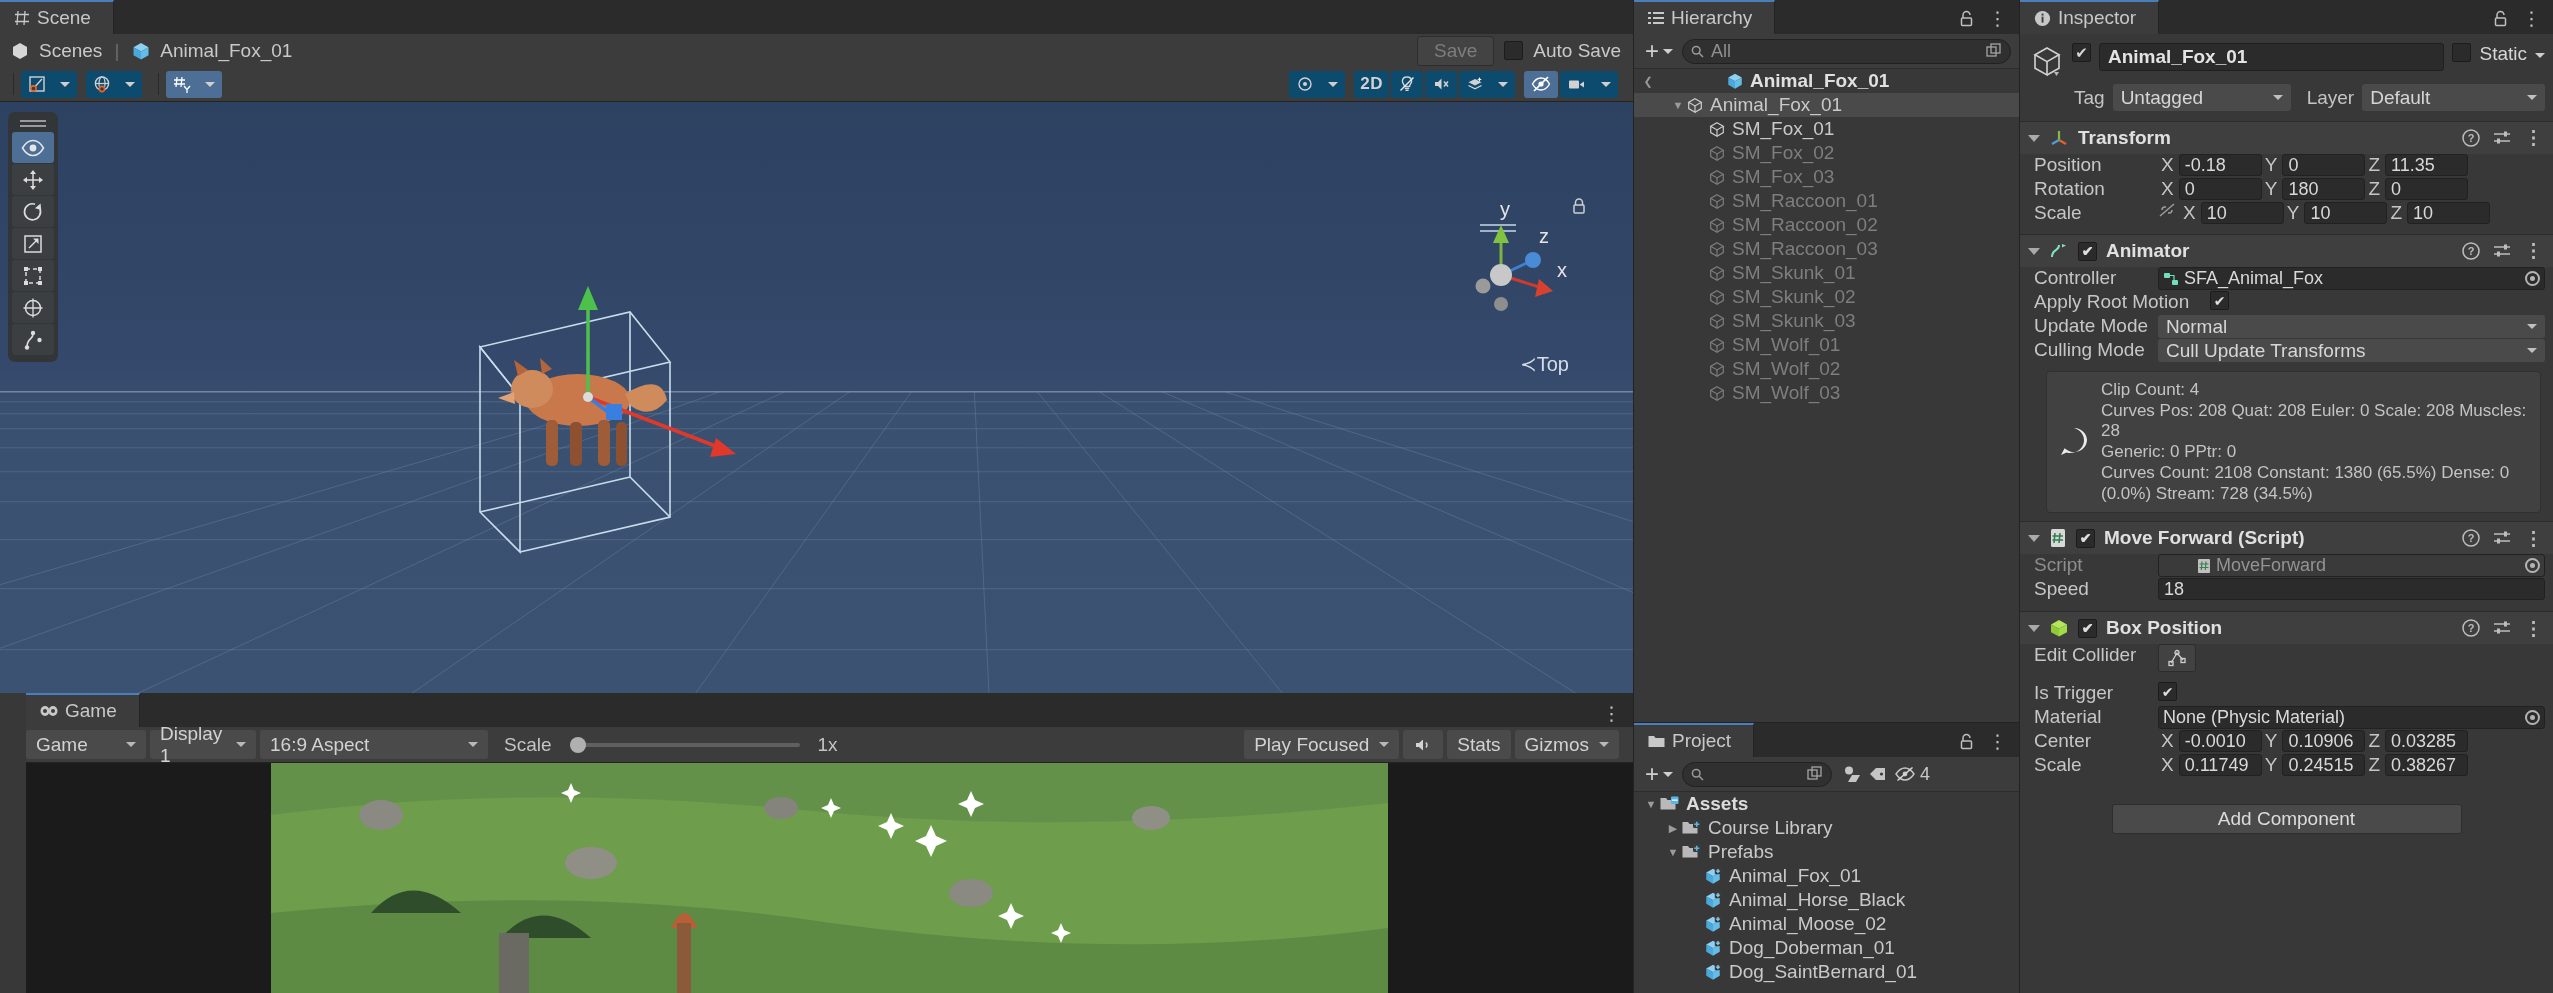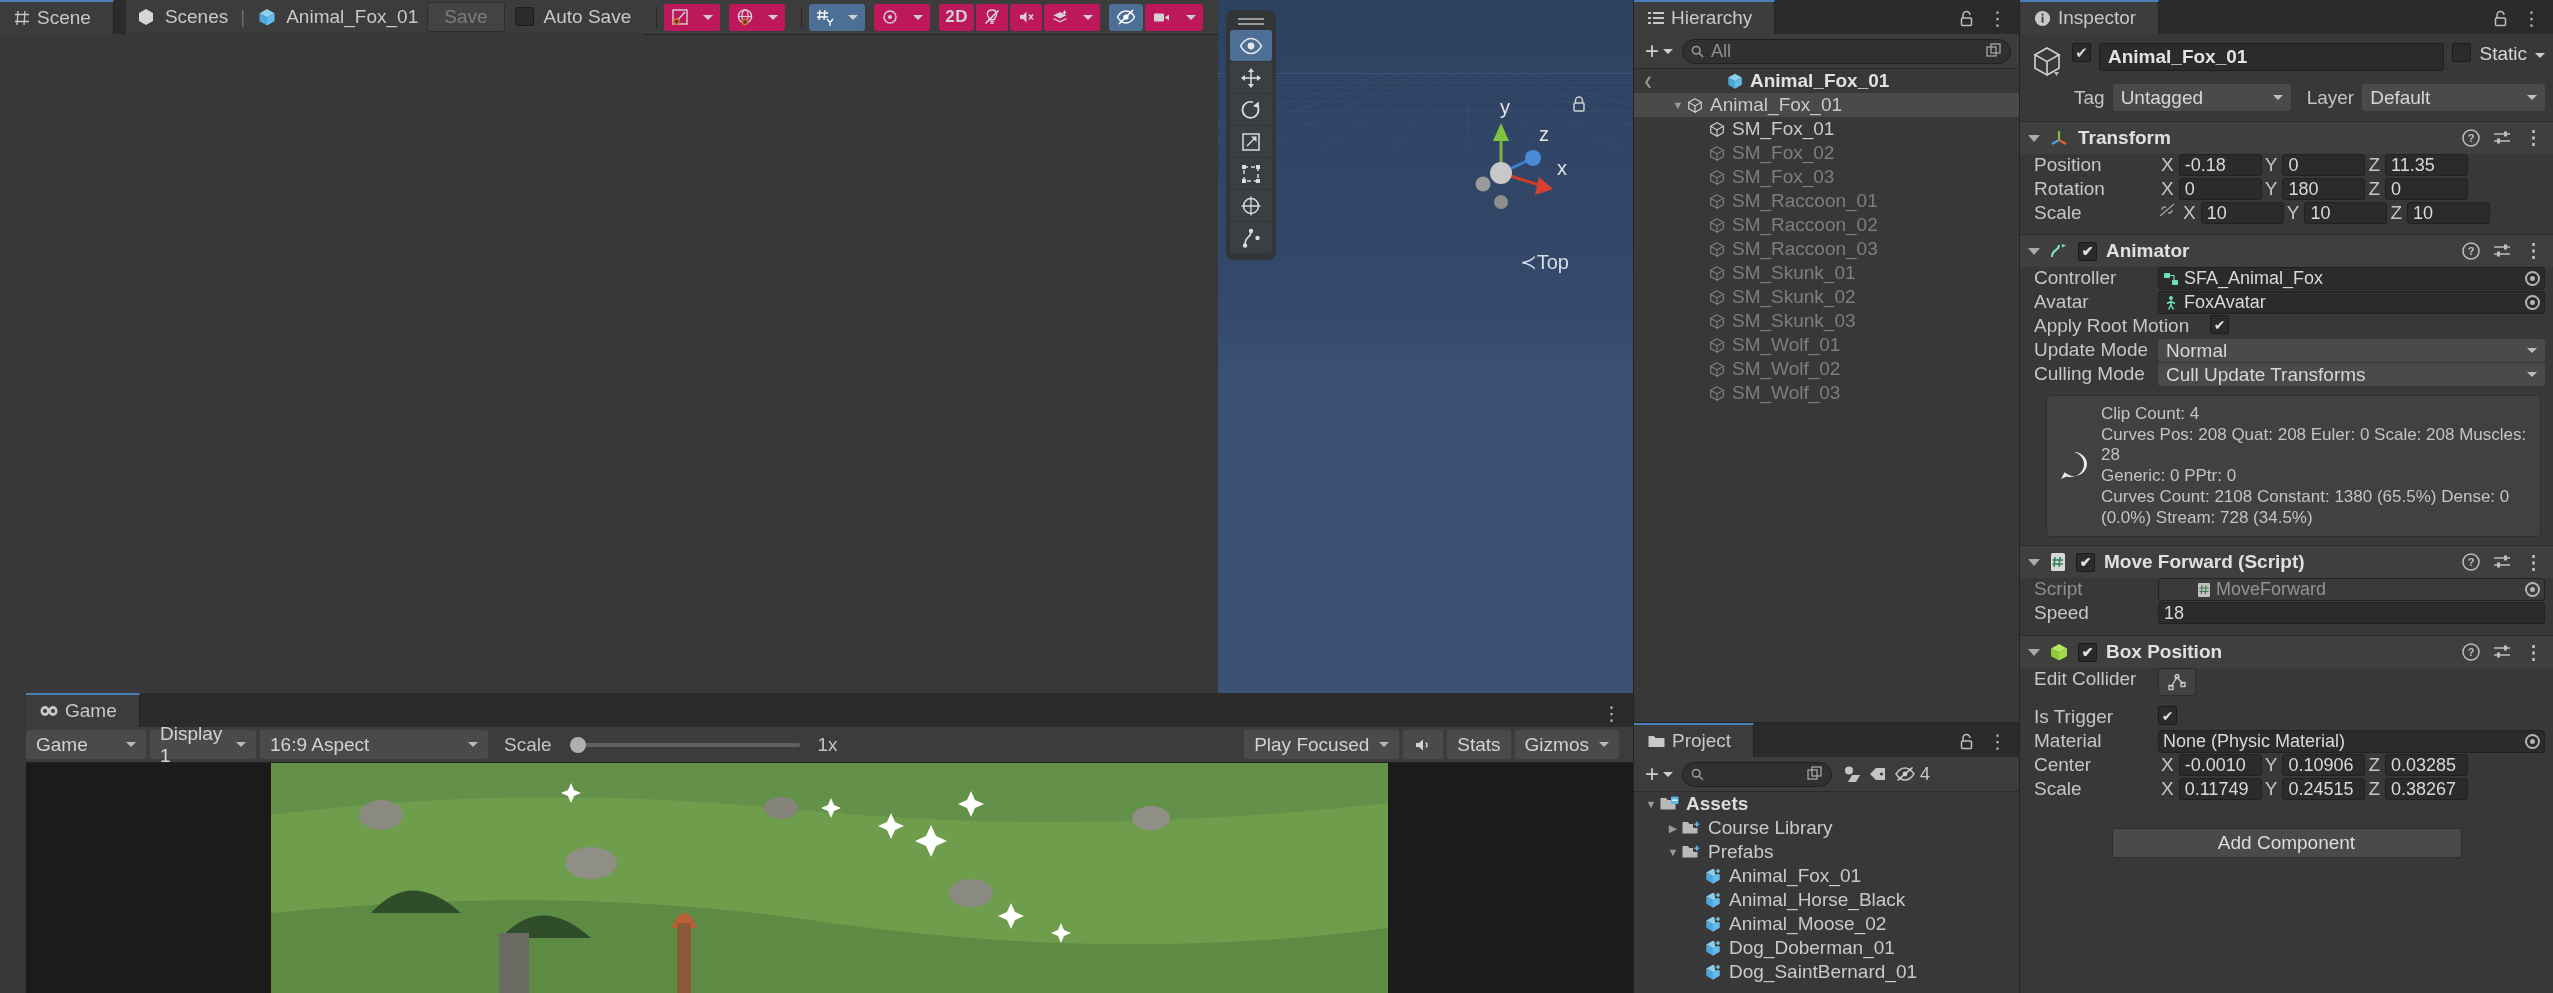--- a/index.html
+++ b/index.html
@@ -22,31 +22,31 @@
   }
   .tabbar .tab-icons { margin-left: auto; display: flex; align-items: center; gap: 14px; padding: 0 12px 7px 0; }
   .sep { width: 1px; height: 22px; background: #2a2a2a; margin: 0 7px; }
 
   svg { display: block; }
   .ico { display: inline-flex; align-items: center; justify-content: center; }
 
   
   .leftcol { width: 1634px; height: 993px; display: flex; flex-direction: column; background: #383838; border-right: 1px solid #232323; }
 
-  .scenepanel { height: 723px; display: flex; position: relative; border-radius: 27px; }
+  .scenepanel { height: 723px; display: flex; flex-direction: column; position: relative; border-radius: 27px; }
   .breadcrumb { height: 33px; background: #3c3c3c; display: flex; align-items: center; padding-left: 10px; gap: 9px; font-size: 19px; color: #c9c9c9; position: relative; }
   .bc-div { color: #6d6d6d; margin: 0 3px; }
   .savebtn { margin-left: auto; display: flex; align-items: center; gap: 10px; padding-right: 12px; }
   .btn-save { background: #434343; border: 1px solid #2d2d2d; border-radius: 3px; color: #7d7d7d; font-size: 19px; padding: 3px 16px; }
   .chk { width: 19px; height: 19px; background: #2b2b2b; border: 1px solid #1c1c1c; border-radius: 2px; display: inline-flex; align-items: center; justify-content: center; }
   .chk.on { background: #2b2b2b; }
   .chk.on::after { content: "✔"; color: #d6d6d6; font-size: 15px; line-height: 1; }
 
   .sctools { height: 35px; background: #3c3c3c; display: flex; align-items: center; padding: 0 6px; border-bottom: 1px solid #232323; }
-  .tbtn { height: 27px; min-width: 31px; background: #be185d; border-radius: 3px; display: flex; align-items: center; justify-content: center; margin-right: 2px; padding: 0 6px; color: #d2d2d2; }
+  .tbtn { height: 27px; min-width: 31px; background: #0c4a6e; border-radius: 3px; display: flex; align-items: center; justify-content: center; margin-right: 2px; padding: 0 6px; color: #d2d2d2; }
   .tbtn.combo { border-radius: 3px 0 0 3px; margin-right: 0; }
   .tbtn.caret { width: 24px; min-width: 24px; border-radius: 0 3px 3px 0; margin-right: 9px; padding: 0; }
   .tbtn.on { background: #4d6f96; }
   .tbtn.txt { font-size: 17px; font-weight: bold; letter-spacing: .5px; }
   .caretg { width: 0; height: 0; border-left: 5px solid transparent; border-right: 5px solid transparent; border-top: 5px solid #cfcfcf; }
 
   .sceneview { flex: 1; position: relative; overflow: hidden; background: linear-gradient(#2d4161 0%, #34496b 45%, #3a5070 52%, #3c5272 100%); }
   .grid { position: absolute; inset: 0; }
   .handle-pill { position: absolute; left: 1480px; top: 118px; width: 36px; }
   .handle-pill i { display: block; height: 2px; background: #9fb3c9; margin: 4px 0; }
@@ -1087,33 +1087,20 @@
                   <rect x="1" y="2" width="6" height="5" rx="1" fill="#6fe0b8"></rect>
                   <rect x="9" y="9" width="6" height="5" rx="1" fill="#6fe0b8"></rect>
                   <path d="M7 4.5 H11 V9" fill="none" stroke="#6fe0b8" stroke-width="1.2"></path>
                 </svg>
             </span>
             <span>SFA_Animal_Fox</span>
             <span class="pick"></span>
           </div>
         </div>
         <div class="fieldrow">
-          <span class="flabel">Avatar</span>
-          <div class="objfield">
-            <span class="ico">
-              <svg width="16" height="16" viewBox="0 0 16 16">
-                  <circle cx="8" cy="3" r="2" fill="#6fe0b8"></circle>
-                  <path d="M8 5.5 V10 M8 6.5 L4 8.5 M8 6.5 L12 8.5 M8 10 L5.5 14.5 M8 10 L10.5 14.5" stroke="#6fe0b8" stroke-width="1.5" fill="none"></path>
-                </svg>
-            </span>
-            <span>FoxAvatar</span>
-            <span class="pick"></span>
-          </div>
-        </div>
-        <div class="fieldrow">
           <span class="flabel" style="width:176px">Apply Root Motion</span>
           <div class="cbox">✔</div>
         </div>
         <div class="fieldrow">
           <span class="flabel">Update Mode</span>
           <div class="drop" style="flex:1;height:23px">
             <span>Normal</span>
               <i class="caretg"></i>
           </div>
         </div>

